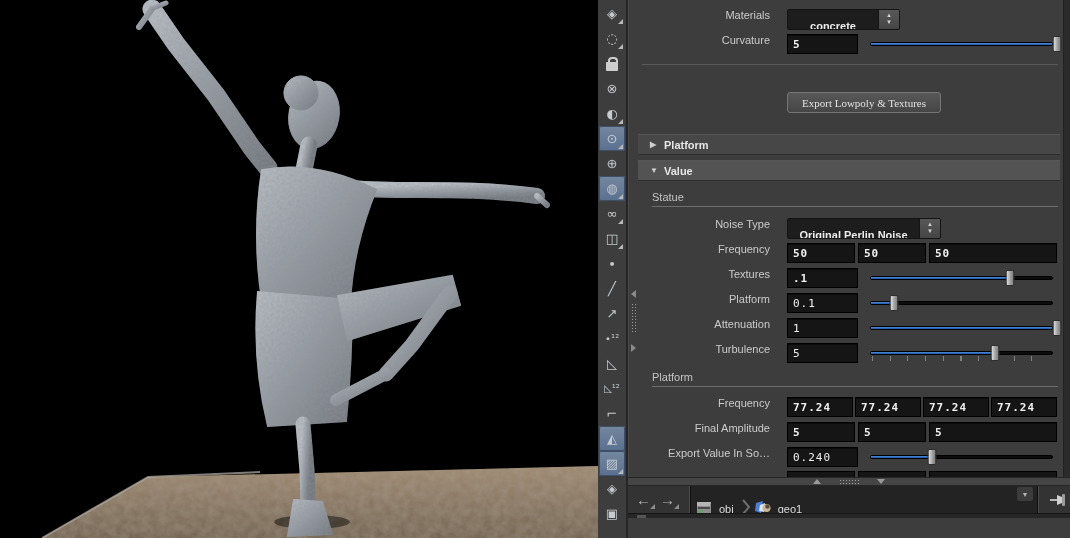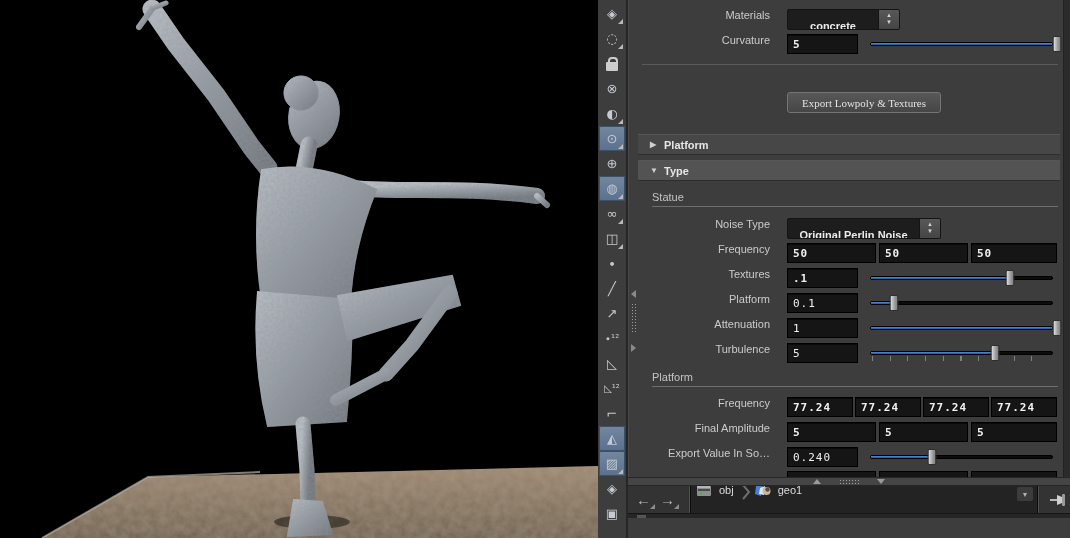--- a/index.html
+++ b/index.html
@@ -32,21 +32,21 @@
 
   .params{flex:1;background:#3d3d3d;overflow:hidden;position:relative;padding:0 3px 0 0;}
   .vscroll{width:7px;flex:none;background:#2b2b2b;border-left:1px solid #222;}
 
   .prow{display:flex;height:20px;margin:5px 3px 0 4px;}
   .plabel{width:128px;flex:none;text-align:right;margin-right:17px;color:#cbcbcb;white-space:nowrap;overflow:hidden;}
   .pctrl{flex:1;display:flex;align-items:center;min-width:0;}
 
   .field{height:20px;background:#151515;border:1px solid #000;box-shadow:inset 0 1px 0 #0a0a0a;display:flex;align-items:center;padding:0 5px;color:#f1f1f1;font-family:"DejaVu Sans Mono",monospace;font-size:11px;letter-spacing:1px;flex:none;}
   .field.b{font-weight:bold;}
-  .w71{width:71px;} .w89{width:89px;} .w66{width:66px;}
+  .w71{width:71px;} .w89{width:68px;} .w66{width:66px;}
   .gap3{margin-left:3px;} .gap2{margin-left:2px;}
 
   .dropdown{height:21px;display:flex;align-items:stretch;border:1px solid #141414;border-radius:2px;overflow:hidden;background:#1d1d1d;flex:none;}
   .dd-text{flex:1;display:flex;align-items:center;justify-content:center;color:#ececec;font-weight:bold;padding:16px 8px;white-space:nowrap;}
   .dd-spin{width:21px;flex:none;background:linear-gradient(#585858,#454545);border-left:1px solid #141414;display:flex;flex-direction:column;align-items:center;justify-content:center;color:#d4d4d4;font-size:6px;line-height:1.2;}
   .dd-spin i{font-style:normal;}
   .w113{width:113px;} .w178{width:154px;}
 
   .slider{position:relative;flex:1;height:20px;margin-left:12px;}
   .sl-track{position:absolute;left:0;right:4px;top:8px;height:4px;background:#0c0c0c;border:1px solid #000;border-radius:2px;}
@@ -82,21 +82,21 @@
   .tab{display:flex;align-items:center;padding:0 8px 0 12px;height:100%;color:#cdcdcd;}
   .tab-label{font-style:italic;}
   .tab-close{margin-left:10px;color:#9a9a9a;font-size:10px;}
   .tab-add{color:#d6d6d6;font-size:15px;font-weight:bold;padding:0 10px;line-height:1;}
   .pane-icon{position:absolute;right:10px;top:5px;width:13px;height:10px;background:linear-gradient(#efefef,#b9b9b9);border:1px solid #7e7e7e;}
 
   
   .pathrow{height:27px;flex:none;background:#333;display:flex;align-items:center;padding:0 0 0 8px;position:relative;overflow:hidden;}
   .nav-arrow{color:#b8b8b8;font-size:15px;font-weight:bold;margin-right:9px;position:relative;line-height:1;}
   .nav-arrow .corner{border-color:transparent transparent #8d8d8d transparent;right:-4px;bottom:-2px;}
-  .crumbbox{flex:none;width:348px;height:33px;margin-left:6px;background:#232323;border:1px solid #0e0e0e;box-shadow:0 0 0 1px #4d4d4d;border-radius:2px;display:flex;align-items:flex-start;padding:0 0 0 6px;position:relative;}
+  .crumbbox{flex:none;width:348px;height:33px;margin-left:6px;background:#232323;border:1px solid #0e0e0e;box-shadow:0 0 0 1px #4d4d4d;border-radius:2px;display:flex;align-items:flex-end;padding:0 0 0 6px;position:relative;}
   .crumb-label{color:#dcdcdc;margin:0 4px;}
   .crumb-sep{display:flex;margin:0 4px;}
   .crumb-icon{display:flex;margin-right:2px;}
   .crumb-dd{position:absolute;right:4px;top:3px;width:16px;height:14px;background:#3c3c3c;color:#b2b2b2;font-size:7px;display:flex;align-items:center;justify-content:center;border-radius:2px;}
   .pin{margin-left:12px;display:flex;}
 
   .bstrip{height:5px;flex:none;background:#262626;border-top:1px solid #161616;position:relative;}
   .bstrip .nub{position:absolute;left:9px;top:1px;width:9px;height:3px;background:#555;}
 </style>
 </head>
@@ -288,21 +288,21 @@
           <div class="pbutton">Export Lowpoly &amp; Textures</div>
         </div>
 
         <div class="pheader plat">
           <span class="tri">▶</span>
           <span>Platform</span>
         </div>
 
         <div class="pheader noise">
           <span class="tri">▼</span>
-          <span>Type</span>
+          <span>Value</span>
         </div>
 
         <div class="pgroup">
           <span>Statue</span>
         </div>
 
         <div class="prow" style="margin-top:11px">
           <div class="plabel">Noise Type</div>
           <div class="pctrl">
             <div class="dropdown w178">

